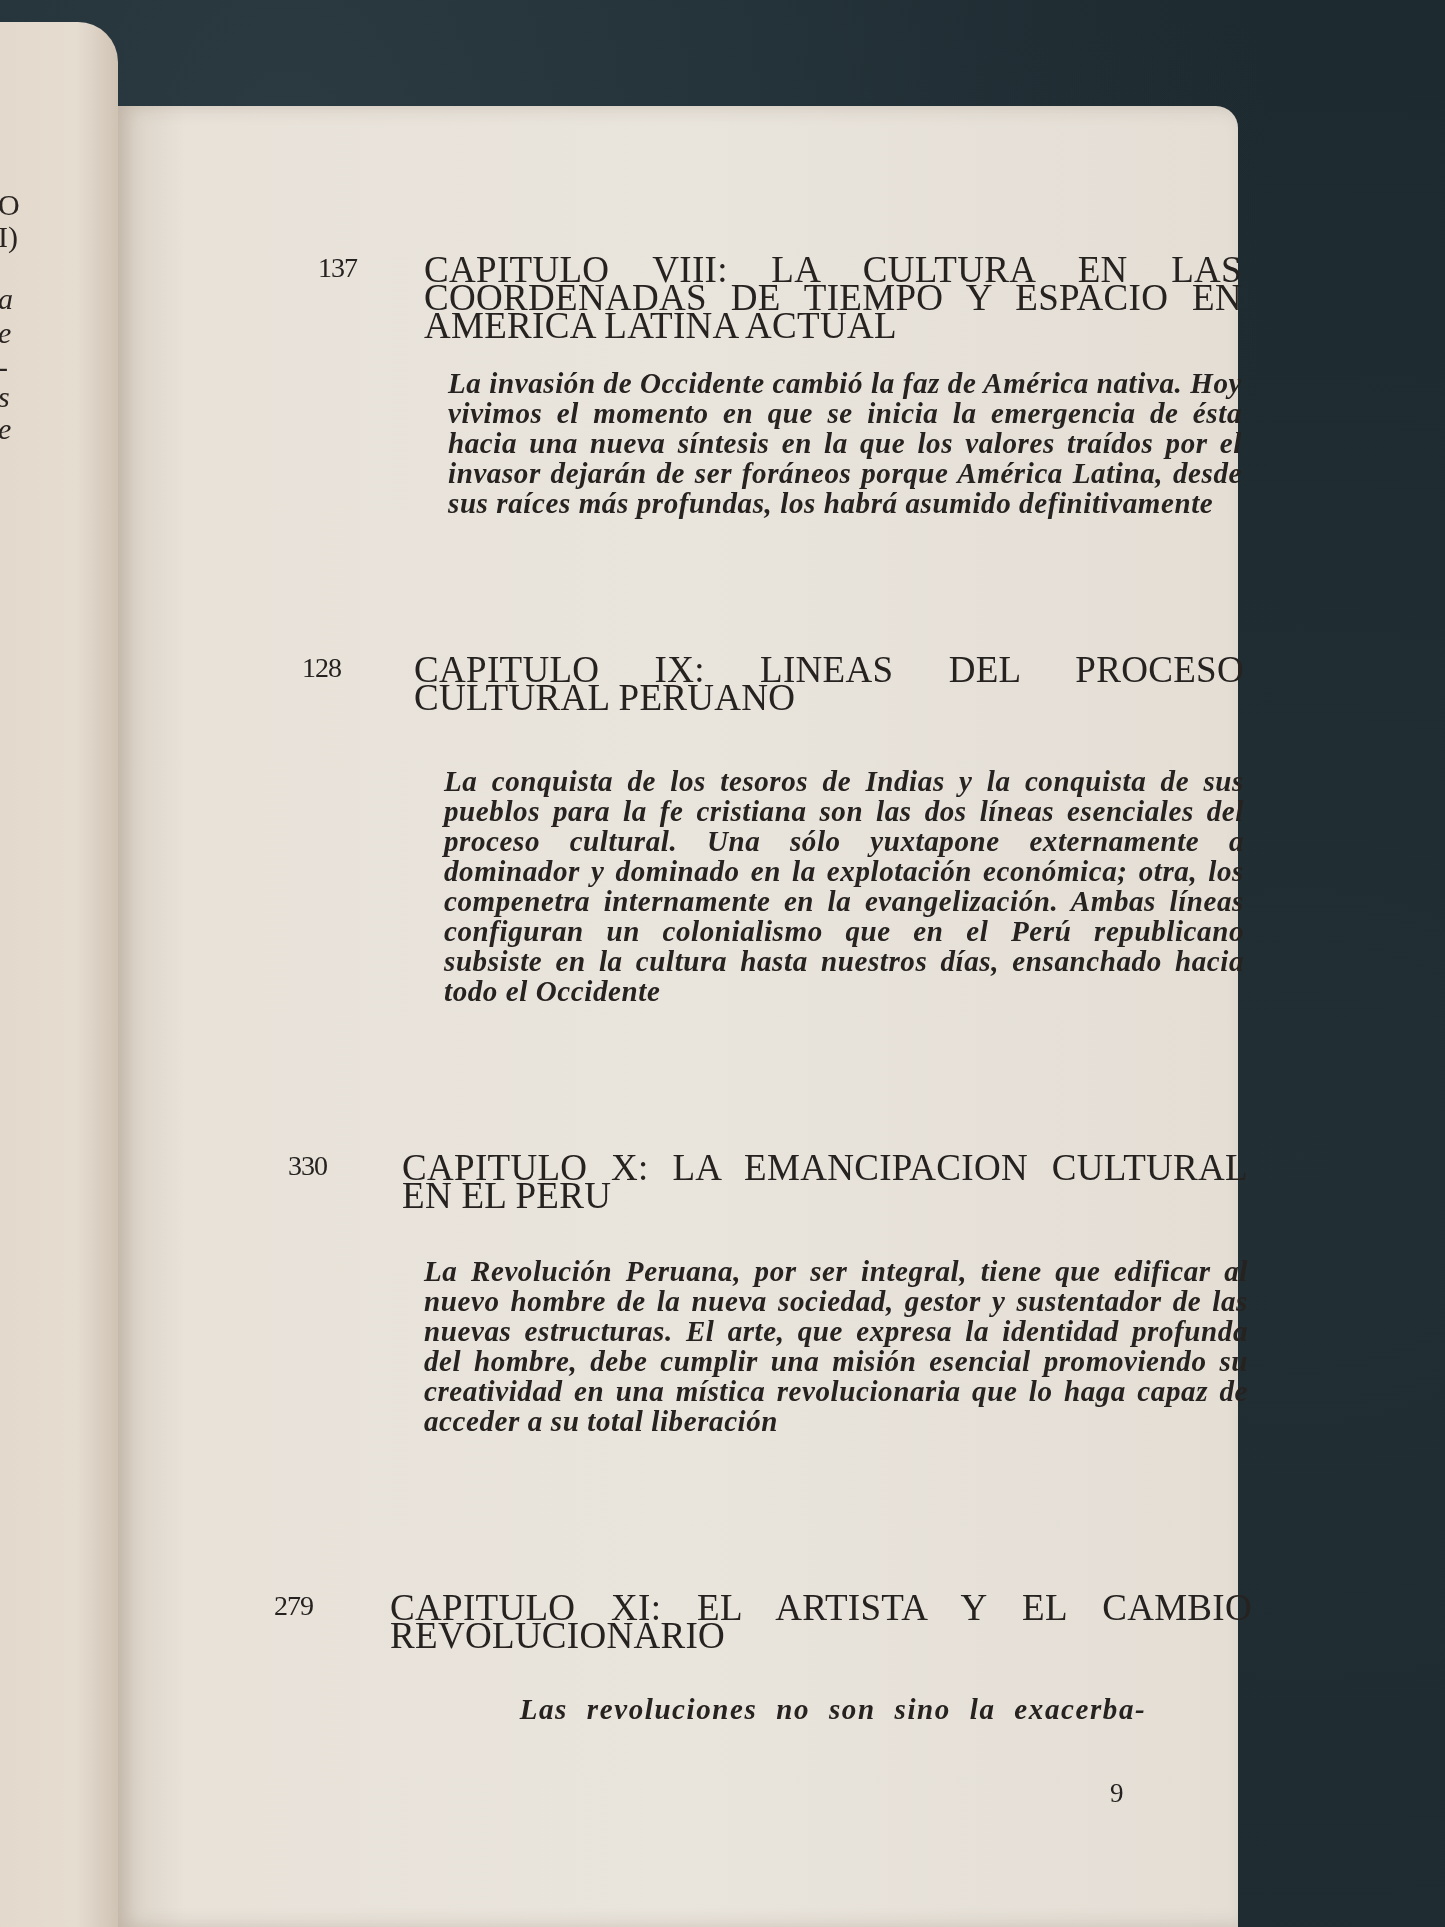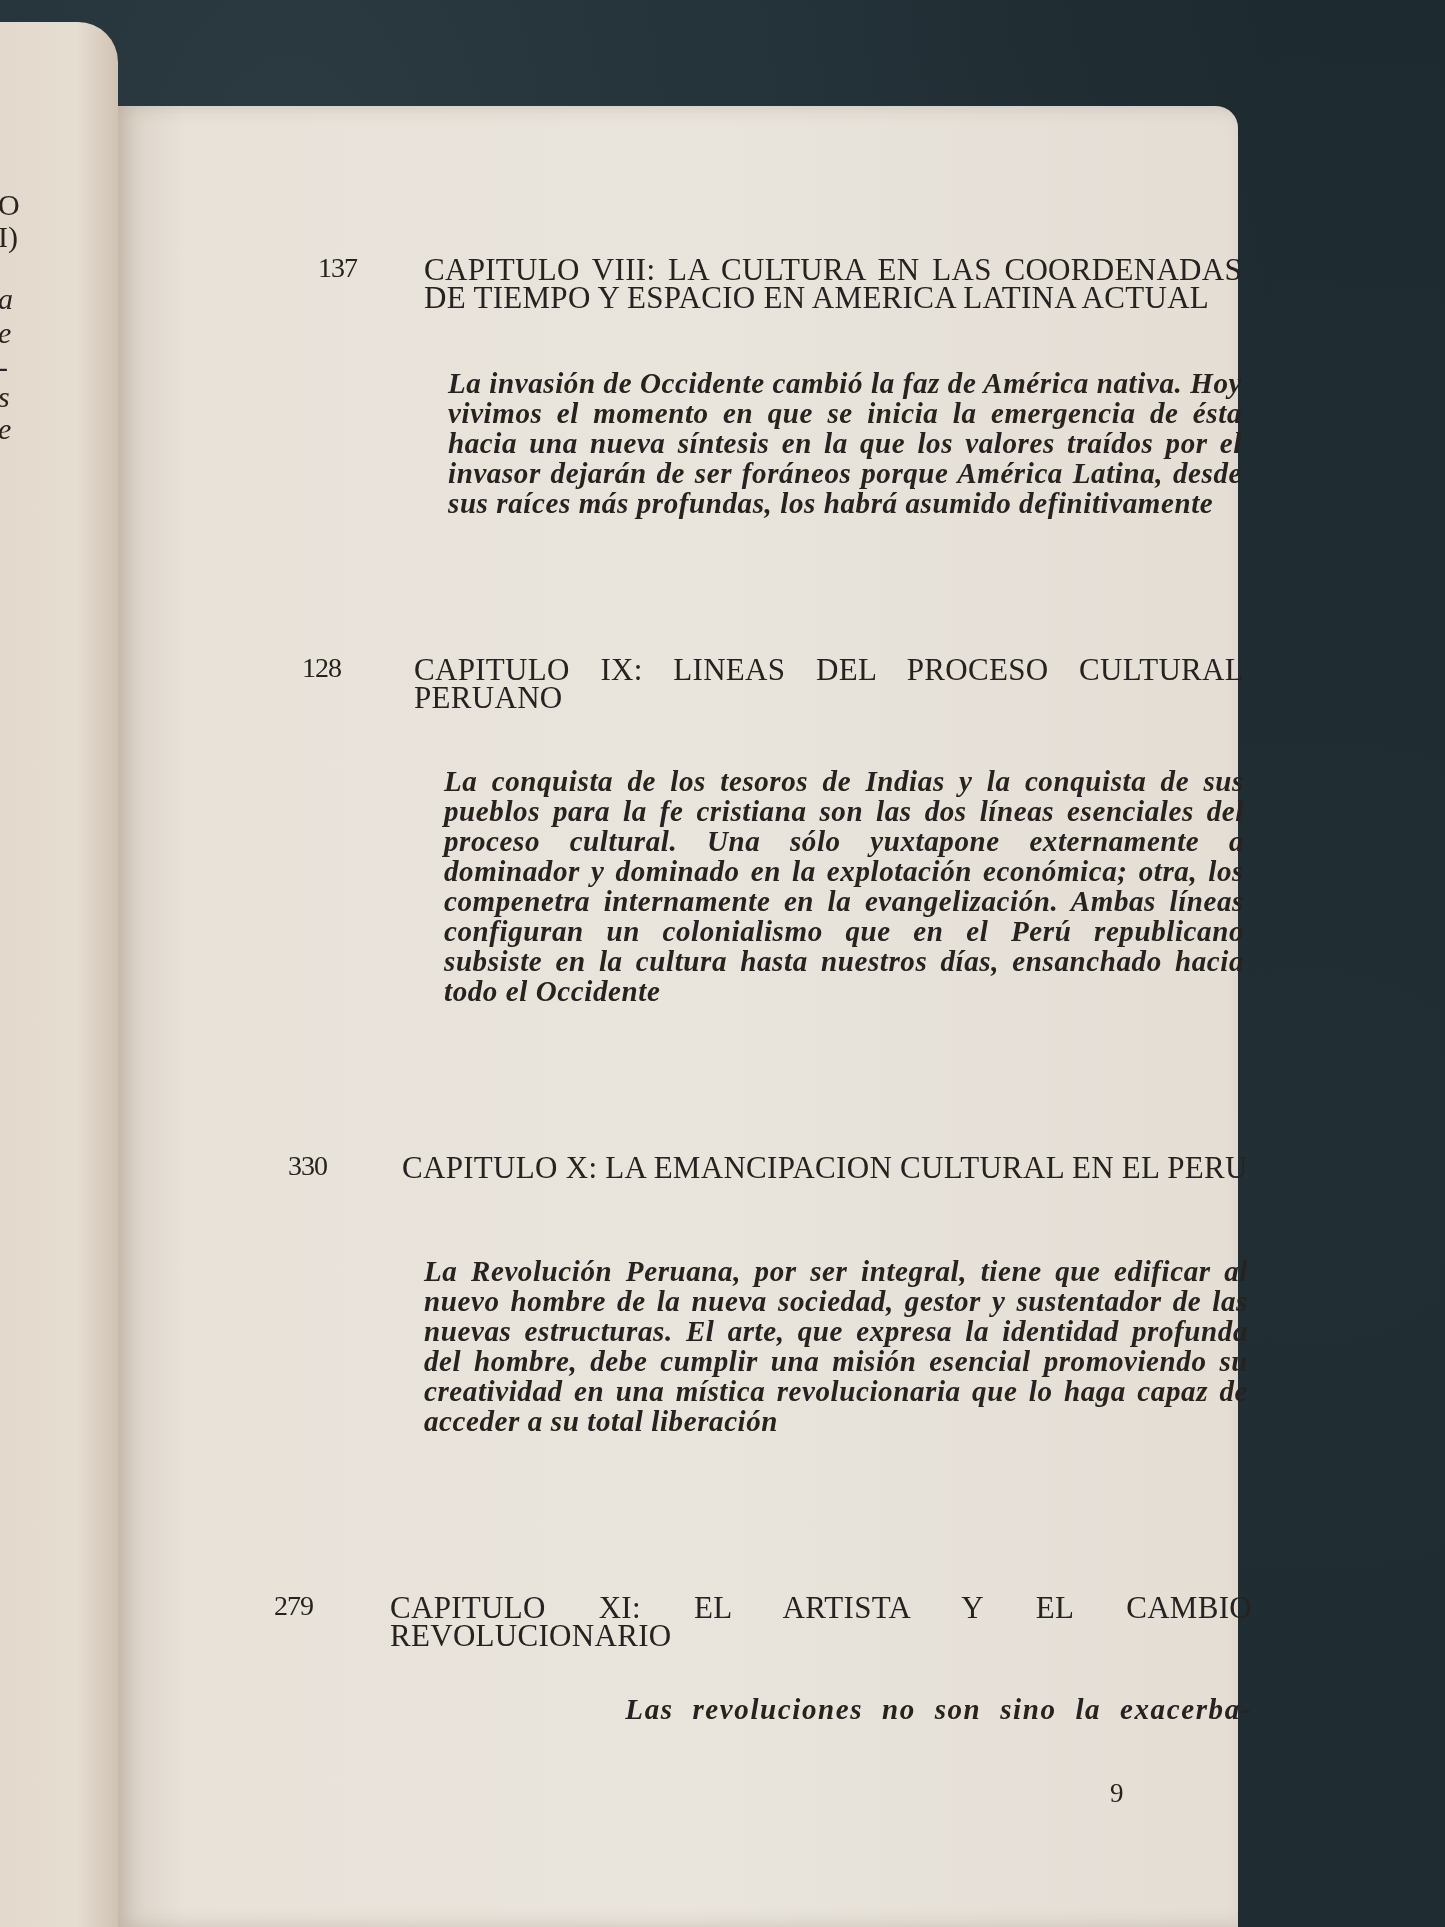--- a/index.html
+++ b/index.html
@@ -25,21 +25,21 @@
     position: absolute; left: 118px; top: 106px; width: 1120px; height: 1821px;
     background: linear-gradient(90deg, #d9d0c4 0%, #e8e2d9 6%, #e9e4dc 50%, #e4ded5 100%);
     border-radius: 0 22px 0 0;
     box-shadow: inset 8px 0 18px rgba(120,100,80,0.25);
   }
   .entry { position: absolute; color: #262220; }
   .page-num {
     position: absolute; font-size: 28px; letter-spacing: -1px;
   }
   .chapter-title {
-    position: absolute; font-size: 31px; line-height: 28px;
+    position: absolute; font-size: 37px; line-height: 28px;
     text-transform: uppercase; text-align: justify; text-align-last: left;
     letter-spacing: 0.3px;
   }
   .summary {
     position: absolute; font-style: italic; font-size: 29px; line-height: 30px;
     text-align: justify; letter-spacing: 0.6px; font-weight: bold;
   }
   .folio {
     position: absolute; left: 1110px; top: 1778px; font-size: 27px; color: #262220;
   }
@@ -73,18 +73,18 @@
 
   <div class="entry">
     <span class="page-num" style="left:170px;top:1044px">330</span>
     <div class="chapter-title" style="left:284px;top:1048px;width:846px">CAPITULO X: LA EMANCIPACION CULTURAL EN EL PERU</div>
     <div class="summary" style="left:306px;top:1150px;width:824px">La Revolución Peruana, por ser integral, tiene que edificar al nuevo hombre de la nueva sociedad, gestor y sustentador de las nuevas estructuras. El arte, que expresa la identidad profunda del hombre, debe cumplir una misión esencial promoviendo su creatividad en una mística revolucionaria que lo haga capaz de acceder a su total liberación</div>
   </div>
 
   <div class="entry">
     <span class="page-num" style="left:156px;top:1484px">279</span>
     <div class="chapter-title" style="left:272px;top:1488px;width:862px">CAPITULO XI: EL ARTISTA Y EL CAMBIO REVOLUCIONARIO</div>
-    <div class="summary" style="left:296px;top:1588px;width:838px;text-align:right;letter-spacing:1.6px;word-spacing:10px">Las revoluciones no son sino la exacerba-</div>
+    <div class="summary" style="left:296px;top:1588px;width:838px;text-align:center;letter-spacing:1.6px;word-spacing:10px">Las revoluciones no son sino la exacerba-</div>
   </div>
 
 </div>
 
 <span class="folio">9</span>
 
 </body></html>

